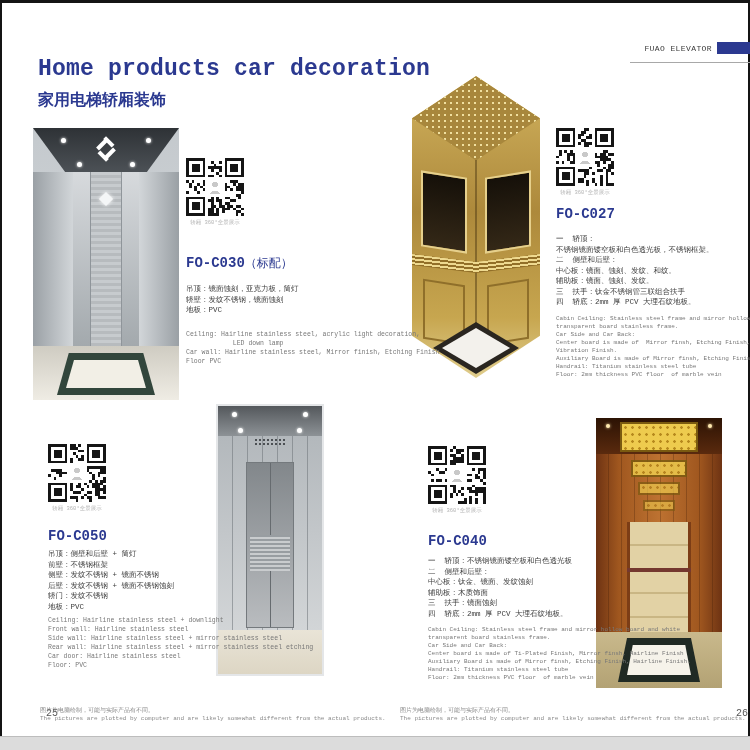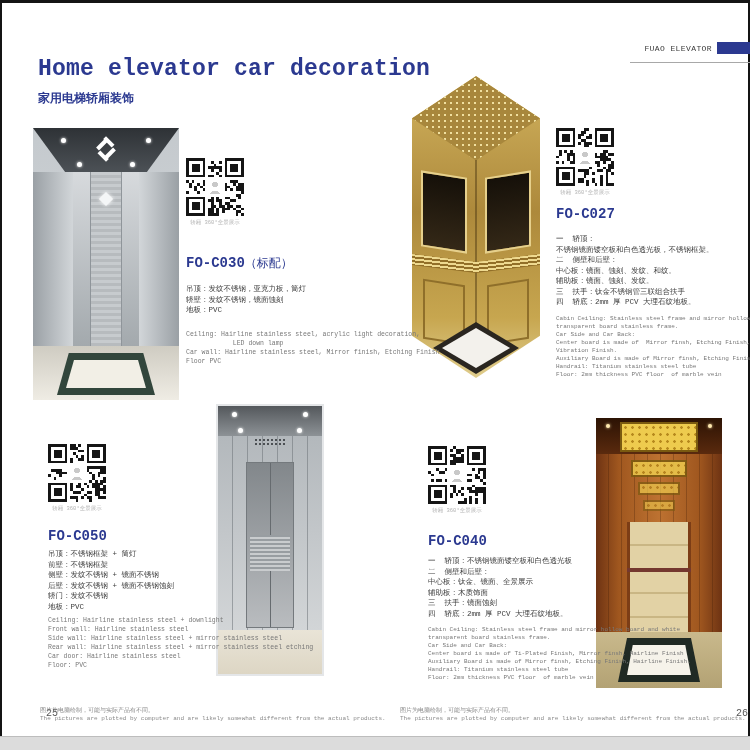--- a/index.html
+++ b/index.html
@@ -9,21 +9,21 @@
         border-top:3px solid #141414;border-left:2px solid #141414;border-right:2px solid #141414;
         pointer-events:none;}
   .bottom-strip{position:absolute;left:0;right:0;bottom:0;height:13px;background:#dcdcdc;border-top:1px solid #bdbdbd;}
   .abs{position:absolute;}
 
   
   .brand{position:absolute;top:44px;right:38px;font-size:8px;letter-spacing:.4px;color:#3a3a3a;}
   .brand-box{position:absolute;top:42px;left:717px;width:33px;height:12px;background:#2b3990;}
   .brand-rule{position:absolute;top:62px;left:630px;width:120px;height:1px;background:#a8a8a8;}
   .title-en{position:absolute;left:38px;top:56px;font-size:23px;font-weight:bold;color:#2b3990;letter-spacing:.2px;}
-  .title-zh{position:absolute;left:38px;top:90px;font-size:12px;font-weight:bold;color:#2b3990;}
+  .title-zh{position:absolute;left:38px;top:90px;font-size:16px;font-weight:bold;color:#2b3990;}
 
   
   .prod-title{position:absolute;font-size:14px;font-weight:bold;color:#2b3990;white-space:pre;}
   .prod-title .suffix{font-weight:normal;font-size:12px;margin-top:16px;}
   .zh-lines div{font-size:7.5px;line-height:10.5px;color:#3d3d3d;white-space:pre;}
   .en-lines div{font-size:6.5px;line-height:9px;color:#787878;white-space:pre;}
   .en-tight div{font-size:6px;line-height:8px;}
 
   
   .qr-block{position:absolute;width:58px;text-align:center;}
@@ -117,21 +117,21 @@
 </head>
 <body>
 
 <div class="page">
   <div class="sheet-border"></div>
   <div class="bottom-strip"></div>
 
   <div class="brand">FUAO ELEVATOR</div>
   <div class="brand-box"></div>
   <div class="brand-rule"></div>
-  <div class="title-en">Home elevator car decoration</div>
+  <div class="title-en">Home products car decoration</div>
   <div class="title-zh">家用电梯轿厢装饰</div>
 
   <div class="elev" id="elev1">
     <div class="e1-wallL"></div>
     <div class="e1-wallR"></div>
     <div class="e1-back"></div>
     <div class="e1-col">
         <div class="e1-diamond"></div>
       </div>
     <div class="e1-ceil"></div>
@@ -631,21 +631,21 @@
         <rect x="2" y="16" width="3" height="3" fill="#151515"></rect>
         <circle cx="10.5" cy="10.5" r="3.2" fill="#ffffff"></circle>
         <circle cx="10.5" cy="9.7" r="1" fill="#c9c9c9"></circle>
         <path d="M8.7 12.9a1.9 1.6 0 0 1 3.6 0z" fill="#c9c9c9"></path>
       </svg>
     <div class="qr-caption">轿厢 360°全景展示</div>
   </div>
 
   <div class="prod-title" style="left:186px;top:255px"><span>FO-C030</span><span class="suffix">（标配）</span></div>
   <div class="abs zh-lines" style="left:186px;top:284px">
-    <div>吊顶：发纹不锈钢，亚克力板，筒灯</div>
+    <div>吊顶：镜面蚀刻，亚克力板，筒灯</div>
     <div>轿壁：发纹不锈钢，镜面蚀刻</div>
     <div>地板：PVC</div>
   </div>
   <div class="abs en-lines" style="left:186px;top:330px">
     <div>Ceiling: Hairline stainless steel, acrylic light decoration,</div>
     <div>            LED down lamp</div>
     <div>Car wall: Hairline stainless steel, Mirror finish, Etching Finish</div>
     <div>Floor PVC</div>
   </div>
 
@@ -665,41 +665,41 @@
     <div>Car Side and Car Back:</div>
     <div>Center board is made of  Mirror finsh, Etching Finish, Hairline Finish,</div>
     <div>Vibration Finish.</div>
     <div>Auxiliary Board is made of Mirror finsh, Etching Finish, Hairline Finish.</div>
     <div>Handrail: Titanium stainless steel tube</div>
     <div>Floor: 2mm thickness PVC floor  of marble vein</div>
   </div>
 
   <div class="prod-title" style="left:48px;top:528px"><span>FO-C050</span></div>
   <div class="abs zh-lines" style="left:48px;top:549px">
-    <div>吊顶：不锈钢框架 + 筒灯</div>
+    <div>吊顶：侧壁和后壁 + 筒灯</div>
     <div>前壁：不锈钢框架</div>
     <div>侧壁：发纹不锈钢 + 镜面不锈钢</div>
     <div>后壁：发纹不锈钢 + 镜面不锈钢蚀刻</div>
     <div>轿门：发纹不锈钢</div>
     <div>地板：PVC</div>
   </div>
   <div class="abs en-lines" style="left:48px;top:616px">
     <div>Ceiling: Hairline stainless steel + downlight</div>
     <div>Front wall: Hairline stainless steel</div>
     <div>Side wall: Hairline stainless steel + mirror stainless steel</div>
     <div>Rear wall: Hairline stainless steel + mirror stainless steel etching</div>
     <div>Car door: Hairline stainless steel</div>
     <div>Floor: PVC</div>
   </div>
 
   <div class="prod-title" style="left:428px;top:533px"><span>FO-C040</span></div>
   <div class="abs zh-lines" style="left:428px;top:556px">
     <div>一  轿顶：不锈钢镜面镂空板和白色透光板</div>
     <div>二  侧壁和后壁：</div>
-    <div>中心板：钛金、镜面、全景展示</div>
+    <div>中心板：钛金、镜面、发纹蚀刻</div>
     <div>辅助板：木质饰面</div>
     <div>三  扶手：镜面蚀刻</div>
     <div>四  轿底：2mm 厚 PCV 大理石纹地板。</div>
   </div>
   <div class="abs en-lines en-tight" style="left:428px;top:626px">
     <div>Cabin Ceiling: Stainless steel frame and mirror hollow board and white</div>
     <div>transparent board stainless frame.</div>
     <div>Car Side and Car Back:</div>
     <div>Center board is made of Ti-Plated Finish, Mirror finsh, Hairline Finish</div>
     <div>Auxiliary Board is made of Mirror finsh, Etching Finish, Hairline Finish.</div>

